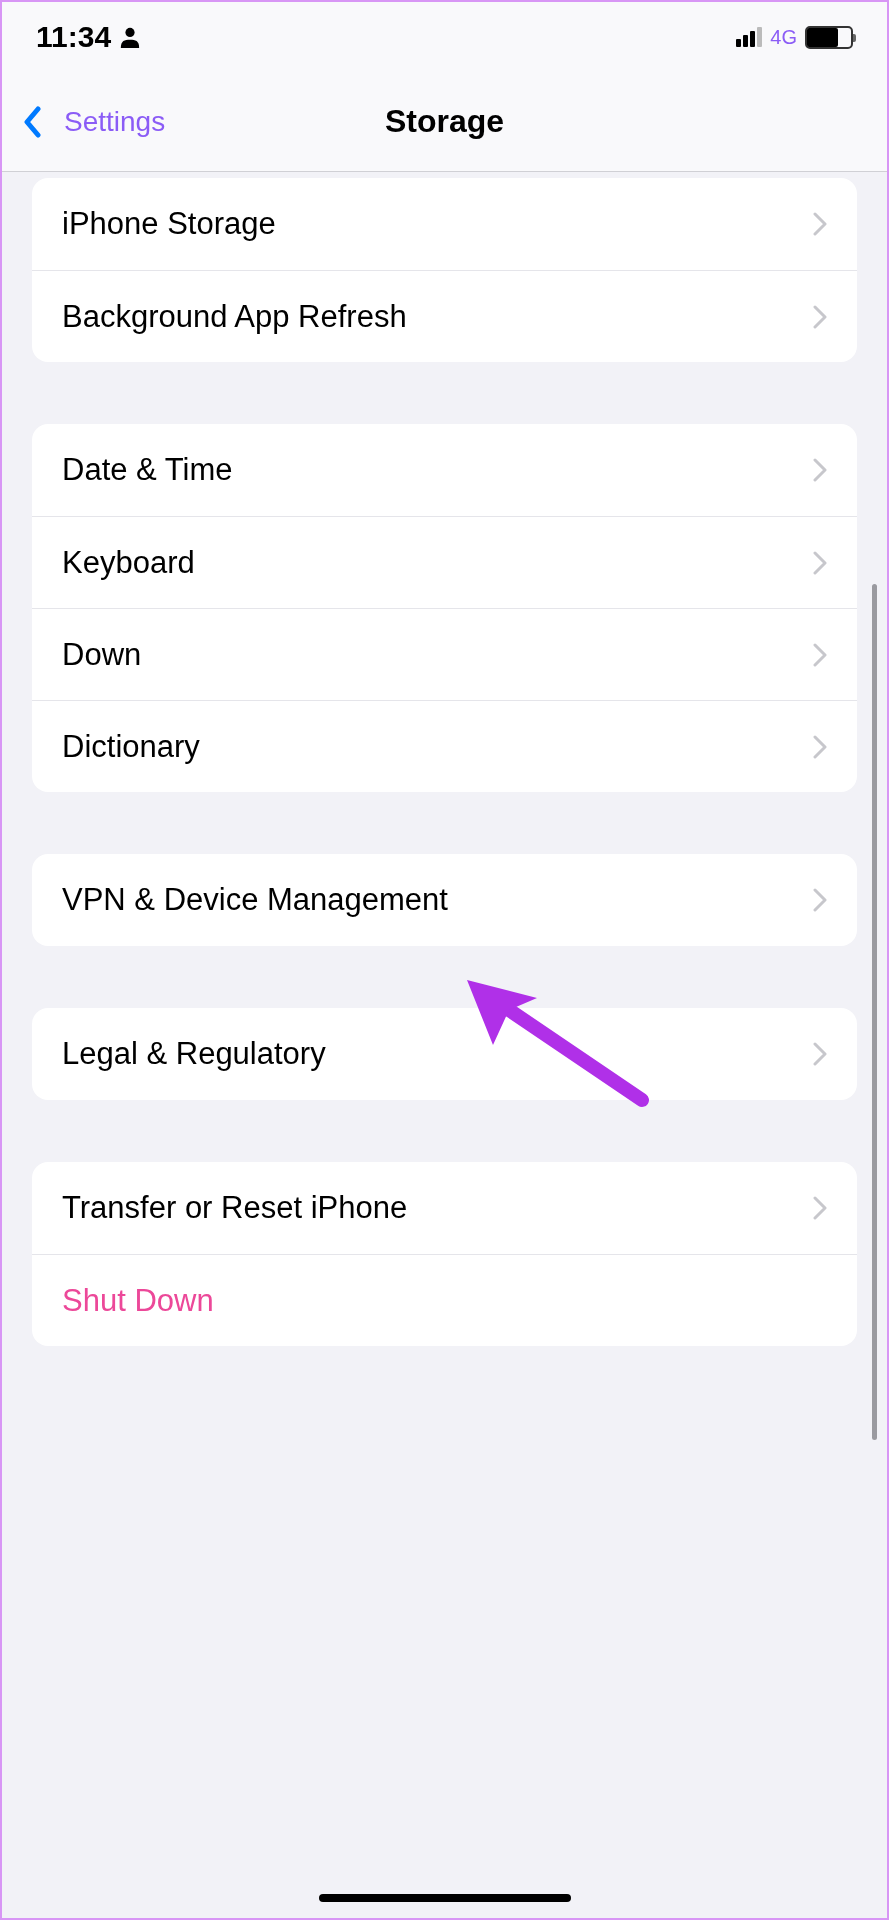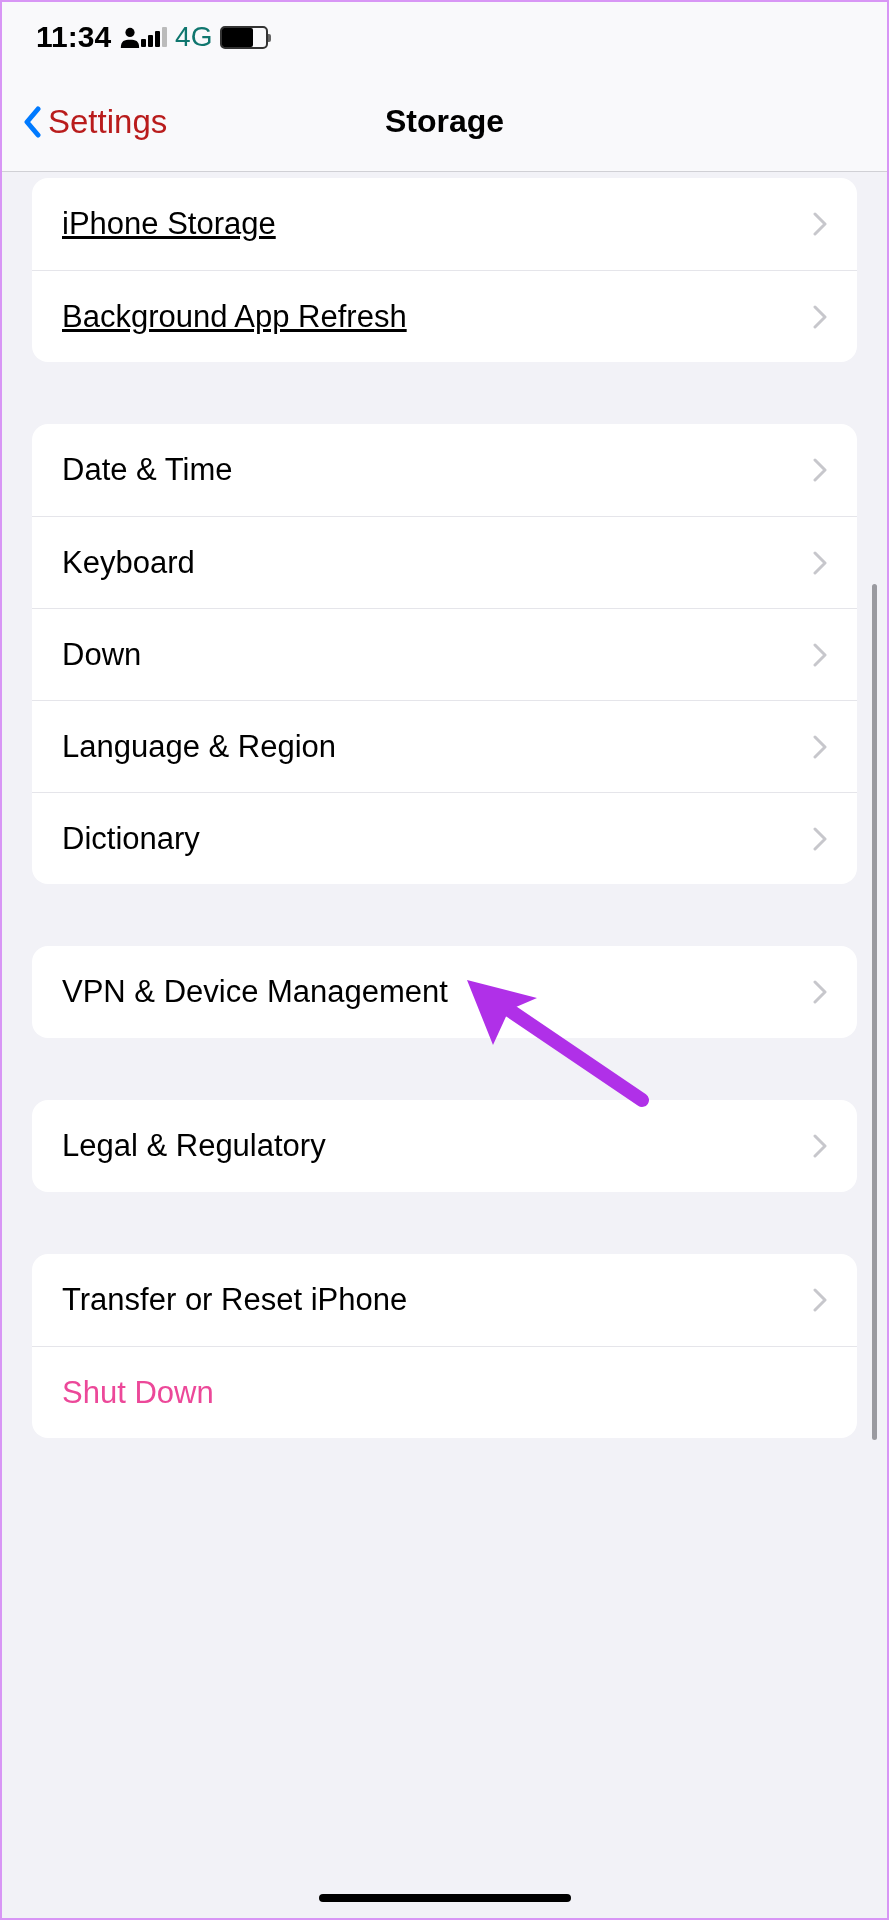--- a/index.html
+++ b/index.html
@@ -12,21 +12,21 @@
       width: 889px;
       height: 1920px;
       background: #f2f2f7;
       position: relative;
       border: 2px solid #d896f5;
     }
     .status-bar {
       height: 70px;
       display: flex;
       align-items: center;
-      justify-content: flex-start;
+      justify-content: space-between;
       padding: 0 34px;
       background: #f9f9fb;
     }
     .status-left {
       display: flex;
       align-items: center;
       gap: 8px;
     }
     .status-time {
       font-size: 30px;
@@ -50,23 +50,23 @@
     .bar {
       width: 5px;
       background: #000;
       border-radius: 1px;
     }
     .bar:nth-child(1){height:8px;}
     .bar:nth-child(2){height:12px;}
     .bar:nth-child(3){height:16px;}
     .bar:nth-child(4){height:20px;background:#bbb;}
     .status-net {
-      font-size: 28px;
+      font-size: 20px;
       font-weight: 500;
-      color: #0f766e;
+      color: #8b5cf6;
     }
     .battery {
       width: 48px;
       height: 23px;
       border: 2px solid #333;
       border-radius: 5px;
       position: relative;
     }
     .battery::after {
       content: "";
@@ -89,23 +89,23 @@
       display: flex;
       align-items: center;
       padding: 0 20px;
       position: relative;
       border-bottom: 1px solid #d0d0d5;
       background: #f9f9fb;
     }
     .back-button {
       display: flex;
       align-items: center;
-      gap: 6px;
-      color: #b91c1c;
-      font-size: 33px;
+      gap: 22px;
+      color: #8b5cf6;
+      font-size: 28px;
       font-weight: 400;
     }
     .chevron-back {
       width: 20px;
       height: 32px;
     }
     .nav-title {
       position: absolute;
       left: 50%;
       transform: translateX(-50%);
@@ -117,21 +117,20 @@
       padding-bottom: 60px;
     }
     .group {
       margin: 0 30px;
       background: #fff;
       border-radius: 16px;
       overflow: hidden;
     }
     .group.first {
       margin-top: 6px;
-      text-decoration: underline;
     }
     .group + .group {
       margin-top: 62px;
       text-align: center;
     }
     .row {
       display: flex;
       align-items: center;
       justify-content: space-between;
       padding: 26px 30px;
@@ -247,26 +246,20 @@
           <polyline points="2,2 12,12 2,22" fill="none" stroke="#c7c7cc" stroke-width="3" stroke-linecap="round" stroke-linejoin="round"></polyline>
         </svg>
       </div>
       <div class="row">
         <span class="row-label">Down</span>
         <svg class="chevron-right" viewBox="0 0 14 24">
           <polyline points="2,2 12,12 2,22" fill="none" stroke="#c7c7cc" stroke-width="3" stroke-linecap="round" stroke-linejoin="round"></polyline>
         </svg>
       </div>
       <div class="row">
-        <span class="row-label">Language &amp; Region</span>
-        <svg class="chevron-right" viewBox="0 0 14 24">
-          <polyline points="2,2 12,12 2,22" fill="none" stroke="#c7c7cc" stroke-width="3" stroke-linecap="round" stroke-linejoin="round"></polyline>
-        </svg>
-      </div>
-      <div class="row">
         <span class="row-label">Dictionary</span>
         <svg class="chevron-right" viewBox="0 0 14 24">
           <polyline points="2,2 12,12 2,22" fill="none" stroke="#c7c7cc" stroke-width="3" stroke-linecap="round" stroke-linejoin="round"></polyline>
         </svg>
       </div>
     </div>
     <div class="group">
       <div class="row">
         <span class="row-label">VPN &amp; Device Management</span>
         <svg class="chevron-right" viewBox="0 0 14 24">

